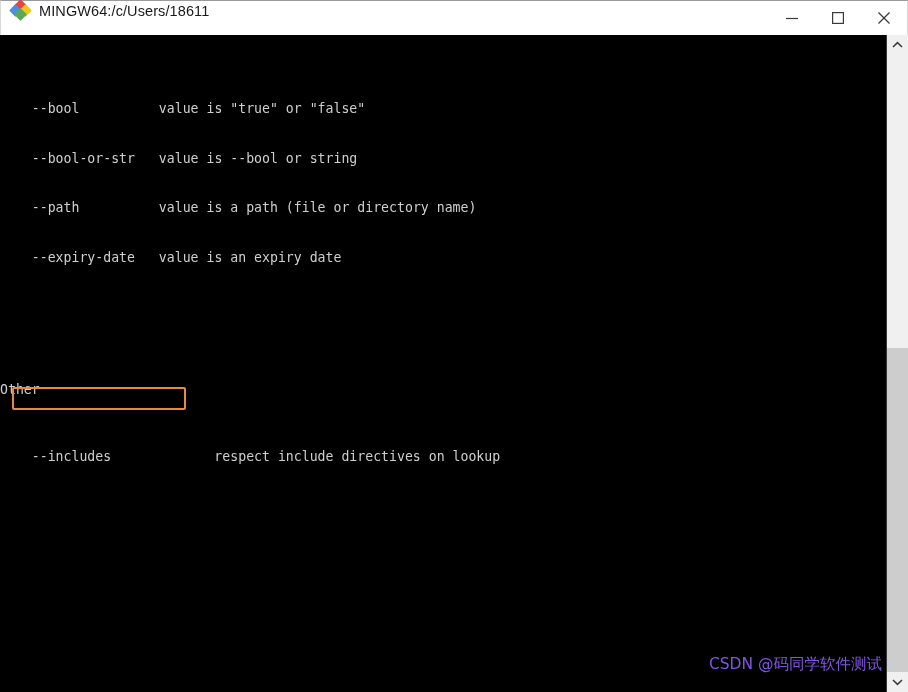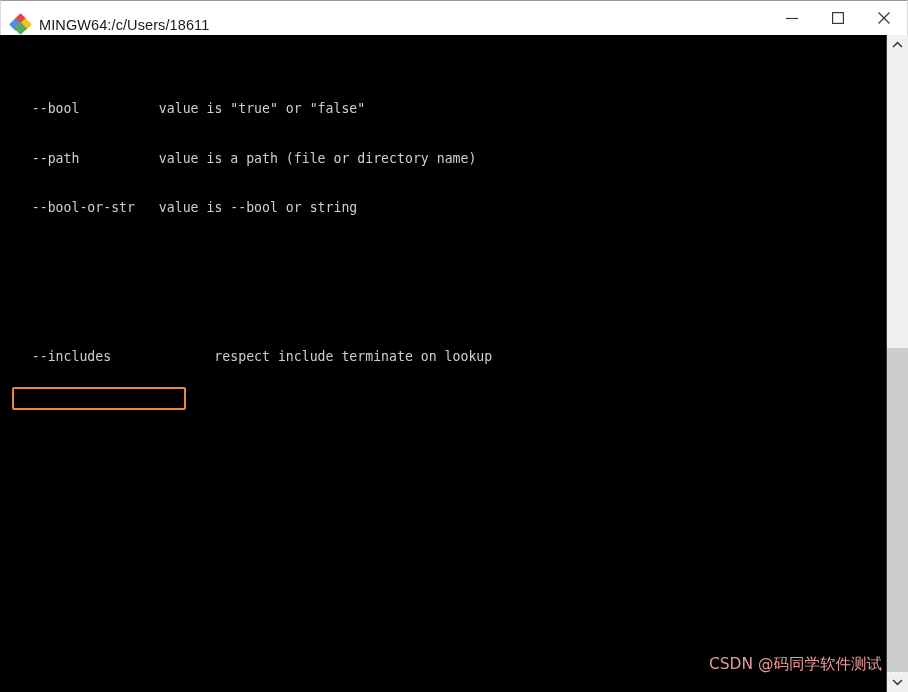--- a/index.html
+++ b/index.html
@@ -29,21 +29,21 @@
     position: absolute;
     left: 0; top: 0;
     width: 908px;
     height: 35px;
     background: #ffffff;
     border-top: 1px solid #9a9a9a;
     border-left: 1px solid #d8d8d8;
     border-right: 1px solid #d8d8d8;
     box-sizing: border-box;
     display: flex;
-    align-items: flex-end;
+    align-items: flex-start;
     gap: 12px;
   }
   #titlebar-left {
     display: flex;
     align-items: center;
     flex: 1 1 auto;
     min-width: 0;
     padding-left: 9px;
   }
   .app-icon {
@@ -125,21 +125,21 @@
     pointer-events: none;
   }
 
   
   #watermark {
     position: absolute;
     right: 26px;
     bottom: 17px;
     font-family: "DejaVu Sans", sans-serif;
     font-size: 15.5px;
-    color: #fca5a5;
+    color: #8b5cf6;
     white-space: nowrap;
     opacity: 0.92;
   }
 
   
   #scrollbar {
     position: absolute;
     right: 0;
     top: 35px;
     width: 22px;
@@ -210,27 +210,29 @@
         </svg>
       </div>
     </div>
   </div>
 
   <div id="terminal">
     <div id="term-text">
 
       
       <div class="ln"><span>    --bool</span><span>          </span><span>value is "true" or "false"</span></div>
+      <div class="ln"><span>    --bool-or-str</span><span>   </span><span>value is --bool or string</span></div>
       <div class="ln"><span>    --path</span><span>          </span><span>value is a path (file or directory name)</span></div>
-      <div class="ln"><span>    --bool-or-str</span><span>   </span><span>value is --bool or string</span></div>
+      <div class="ln"><span>    --expiry-date</span><span>   </span><span>value is an expiry date</span></div>
 
       <div class="ln"> </div>
 
-
-      <div class="ln">    --includes             respect include terminate on lookup</div>
+      <div class="ln">Other</div>
+
+      <div class="ln">    --includes             respect include directives on lookup</div>
       
       
       
       
       
 
       
       
       
 

